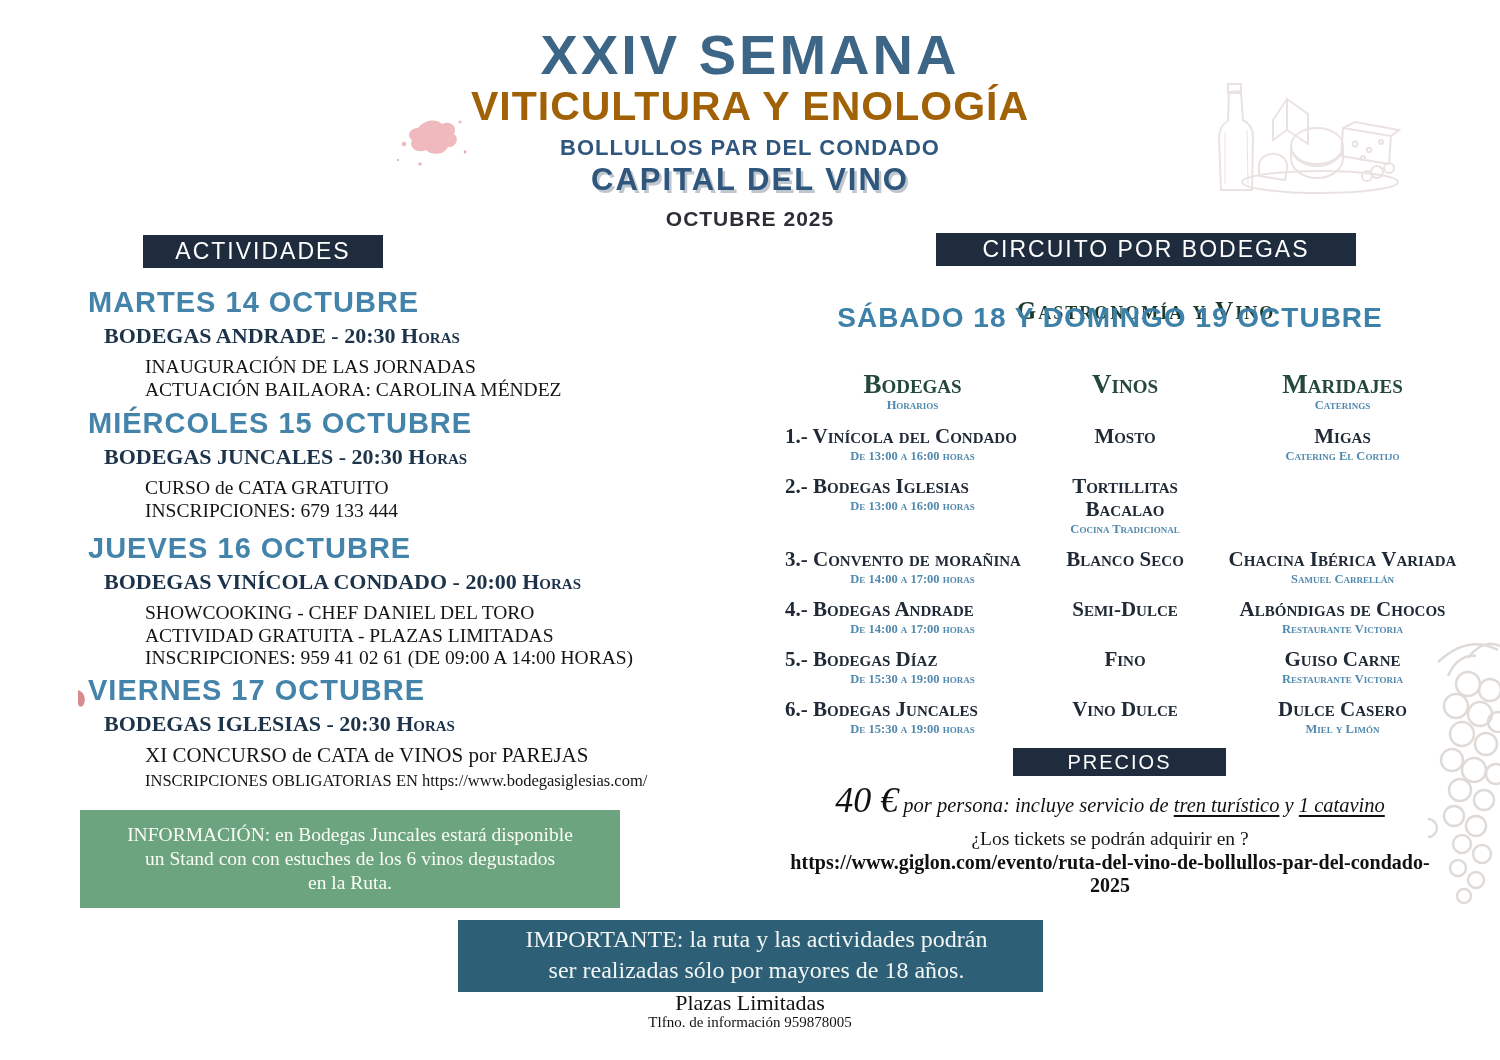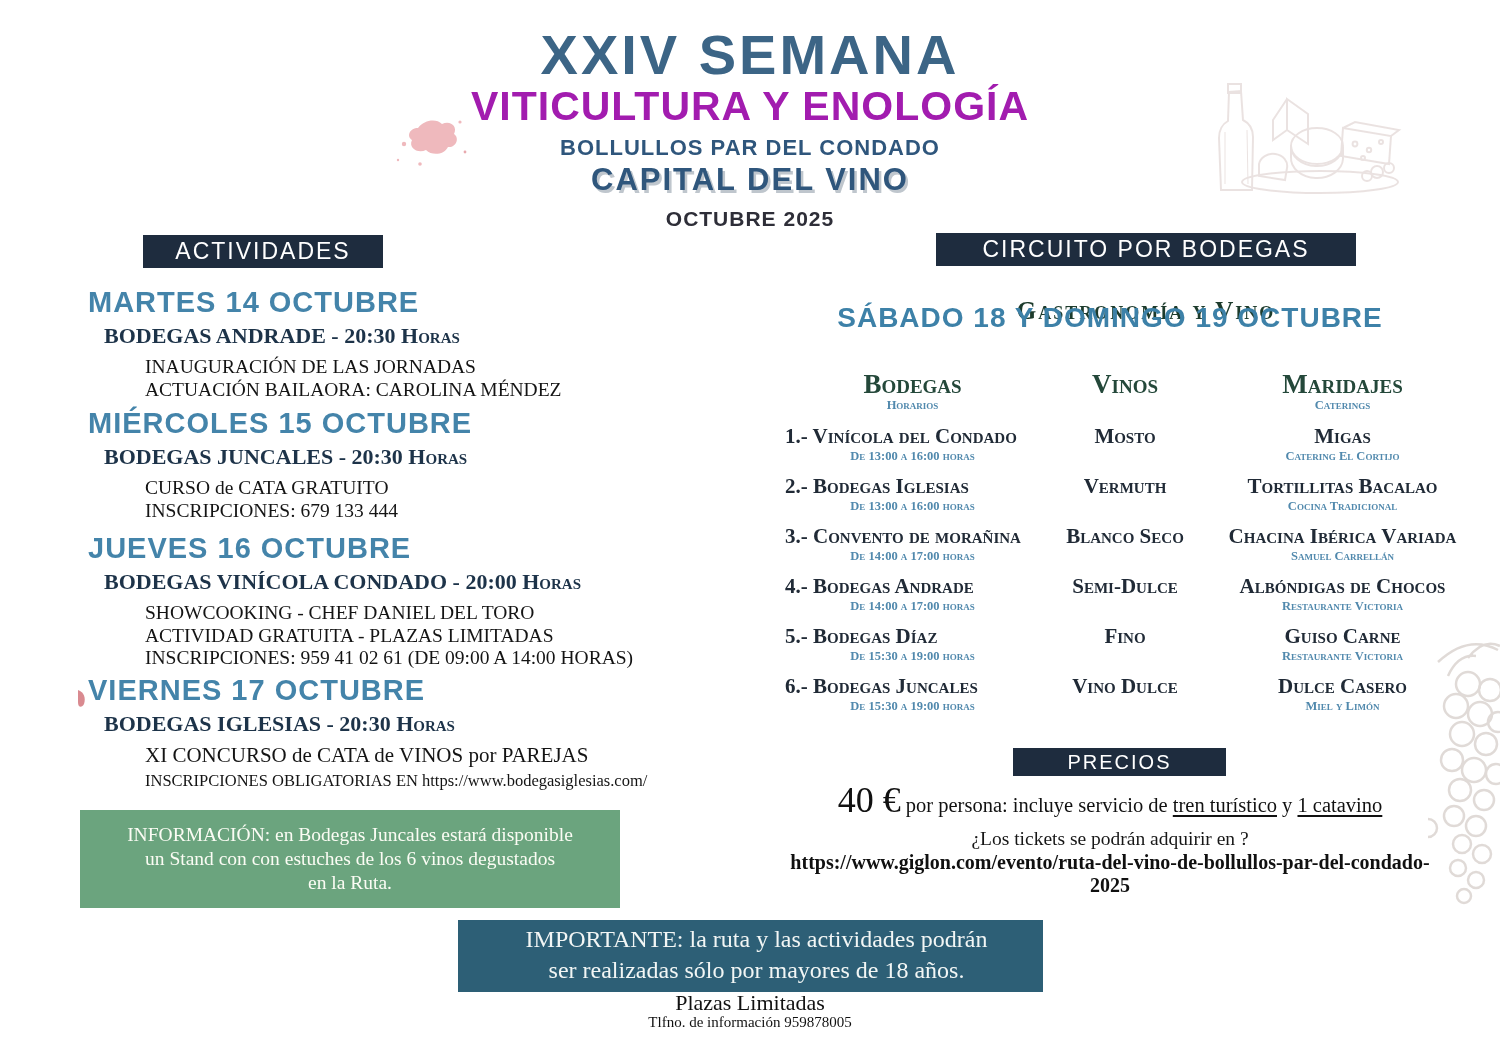--- a/index.html
+++ b/index.html
@@ -6,21 +6,21 @@
   html,body { background:#ffffff; }
   .page {
     position:relative; width:1500px; height:1060px; overflow:hidden;
     background:#ffffff; font-family:"Liberation Serif", serif; color:#1a1a1a;
   }
   .abs { position:absolute; }
 
   
   .header { left:370px; top:26px; width:760px; text-align:center; }
   .title-main   { font-family:"Liberation Sans",sans-serif; font-weight:800; font-size:56px; letter-spacing:3px; color:#3c6586; line-height:1.02; }
-  .title-sub    { font-family:"Liberation Sans",sans-serif; font-weight:800; font-size:41px; letter-spacing:1px; color:#a21caf; line-height:1.05; margin-top:2px; }
+  .title-sub    { font-family:"Liberation Sans",sans-serif; font-weight:800; font-size:41px; letter-spacing:1px; color:#a16207; line-height:1.05; margin-top:2px; }
   .title-town   { font-family:"Liberation Sans",sans-serif; font-weight:700; font-size:22px; letter-spacing:1px; color:#2f567c; margin-top:7px; }
   .title-capital{ font-family:"Liberation Sans",sans-serif; font-weight:900; font-size:31px; letter-spacing:2px; color:#2f567c; text-shadow:2.5px 2.5px 0 #bfc6cd; margin-top:1px; }
   .title-date   { font-family:"Liberation Sans",sans-serif; font-weight:600; font-size:21px; letter-spacing:1px; color:#2e2e38; margin-top:9px; }
 
   
   .navy-box {
     background:#1e2c3e; color:#ffffff; font-family:"Liberation Sans",sans-serif;
     display:flex; align-items:center; justify-content:center;
     letter-spacing:2px; font-weight:400;
   }
@@ -45,21 +45,21 @@
   .ct-head { margin-bottom:13px; }
   .ct-row  { margin-bottom:11px; }
   .col-h   { font-variant:small-caps; font-weight:700; font-size:27px; color:#24483a; text-align:center; line-height:30px; }
   .col-sub { font-variant:small-caps; font-weight:700; font-size:12.5px; color:#5189ad; text-align:center; line-height:13px; }
   .b-name  { font-variant:small-caps; font-weight:600; font-size:21px; color:#202a36; text-align:left; line-height:23px; }
   .b-time  { font-variant:small-caps; font-weight:600; font-size:12.5px; color:#5189ad; text-align:center; line-height:16px; }
   .v-name  { font-variant:small-caps; font-weight:600; font-size:21px; color:#202a36; text-align:center; line-height:23px; }
   .m-name  { font-variant:small-caps; font-weight:600; font-size:21px; color:#202a36; text-align:center; line-height:23px; }
   .m-sub   { font-variant:small-caps; font-weight:600; font-size:12.5px; color:#5189ad; text-align:center; line-height:16px; }
 
-  .price-line { left:780px; top:779px; width:660px; text-align:center; color:#111; }
+  .price-line { left:780px; top:779px; width:660px; text-align:center; color:#111;font-style:italic; }
   .price-amount { font-size:36px; }
   .price-rest   { font-size:20.5px; }
   .u { text-decoration:underline; text-underline-offset:3px; }
   .tickets-q   { left:780px; top:828px; width:660px; text-align:center; font-size:19.5px; color:#171717; }
   .tickets-url { left:780px; top:851px; width:660px; text-align:center; font-size:20px; font-weight:700; color:#101010; }
 
   
   .important-box {
     left:458px; top:920px; width:585px; background:#2d5f76; color:#f2f6f5;
     text-align:center; font-size:24px; line-height:31px; padding:4px 0 6px 12px;
@@ -215,21 +215,20 @@
           <div class="m-name">Migas</div>
           <div class="m-sub">Catering El Cortijo</div>
         </div>
     </div>
 
     <div class="ct-row">
       <div>
           <div class="b-name">2.- Bodegas Iglesias</div>
           <div class="b-time">De 13:00 a 16:00 horas</div>
         </div>
-      <div class="v-name">Vermuth</div>
       <div>
           <div class="m-name">Tortillitas Bacalao</div>
           <div class="m-sub">Cocina Tradicional</div>
         </div>
     </div>
 
     <div class="ct-row">
       <div>
           <div class="b-name">3.- Convento de morañina</div>
           <div class="b-time">De 14:00 a 17:00 horas</div>

